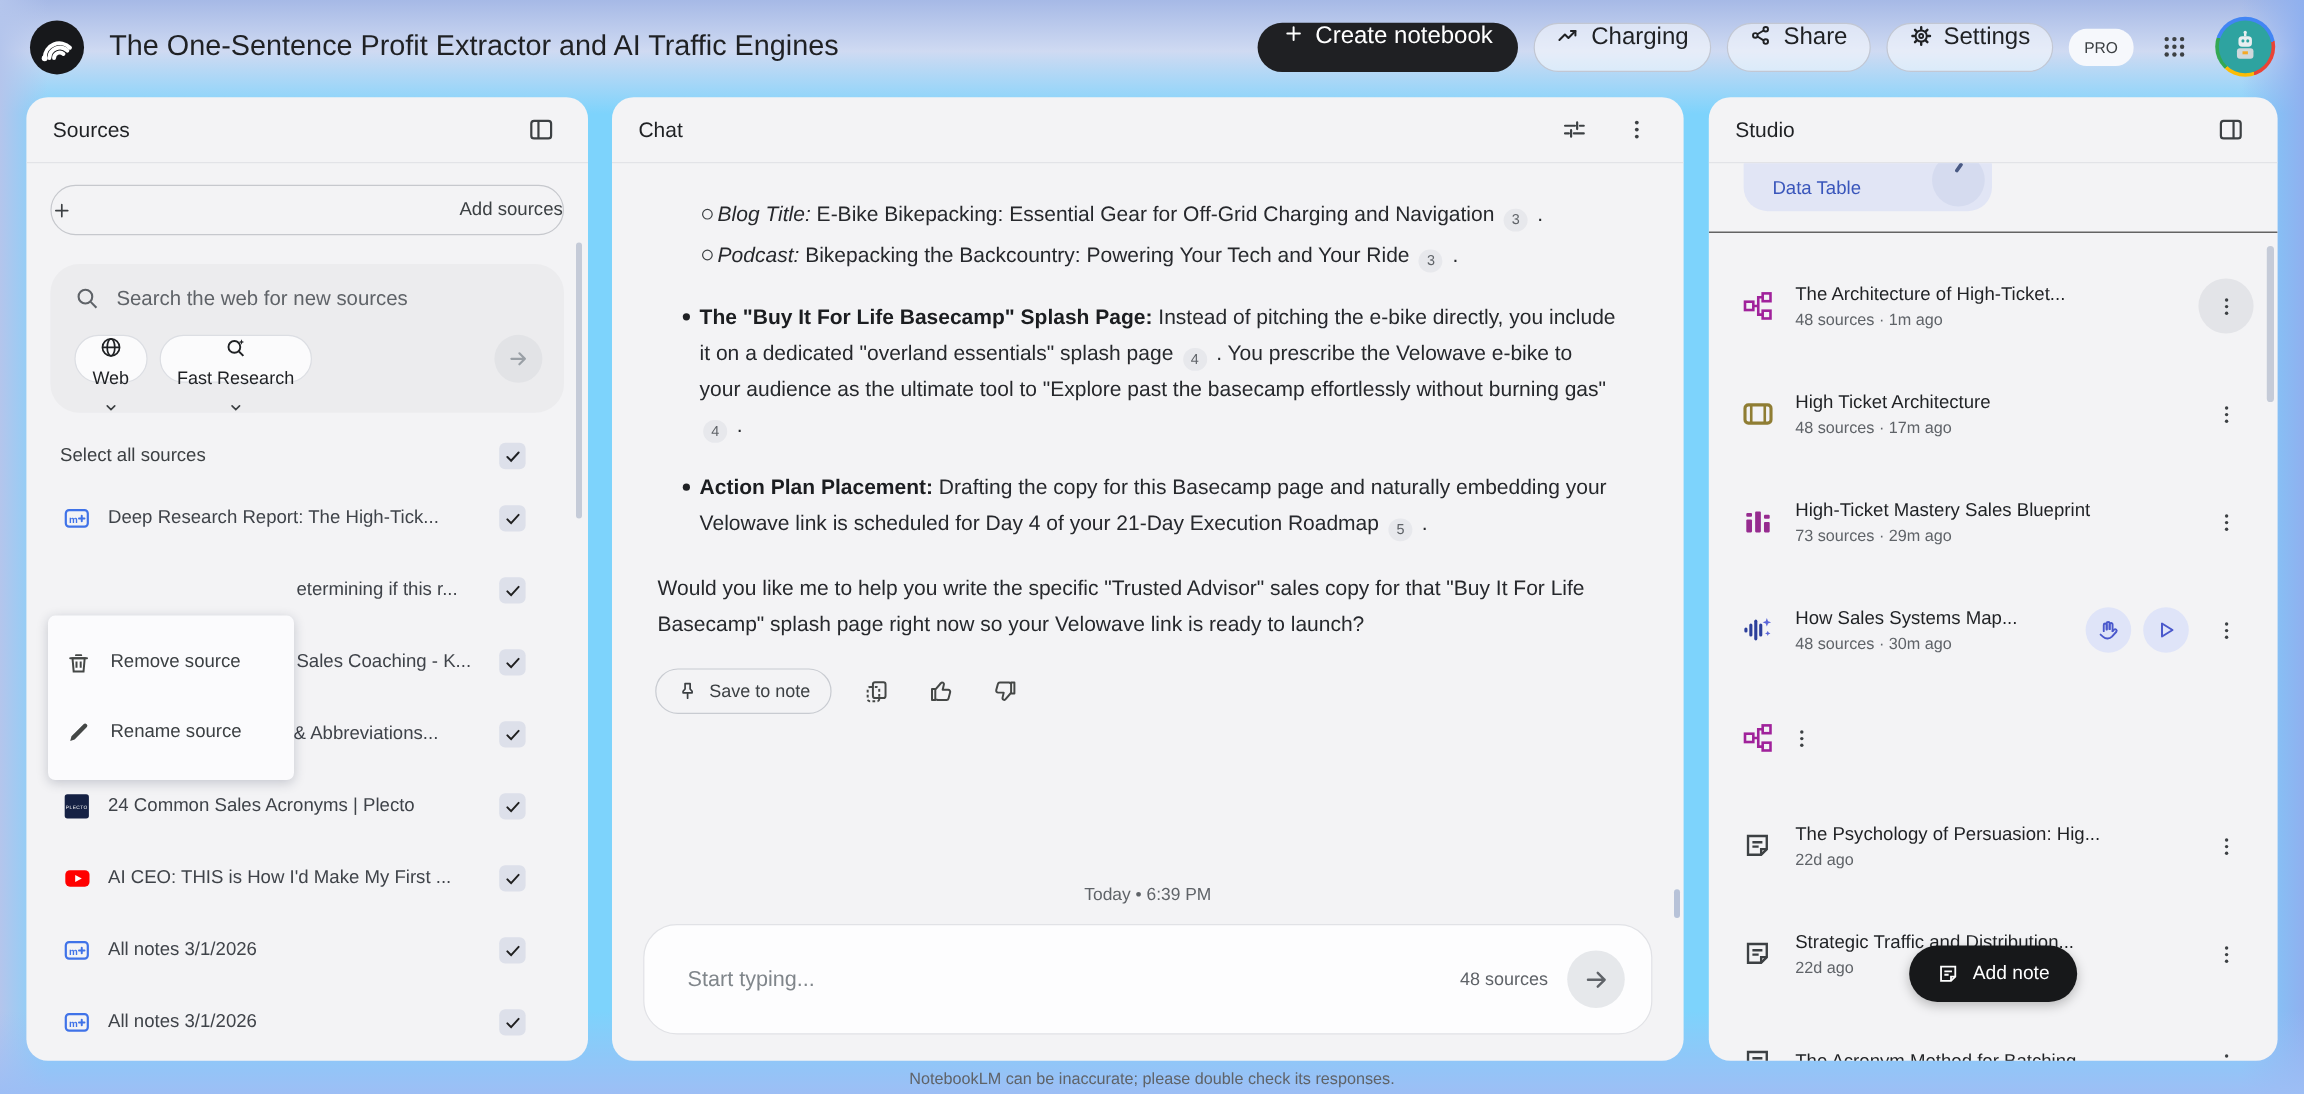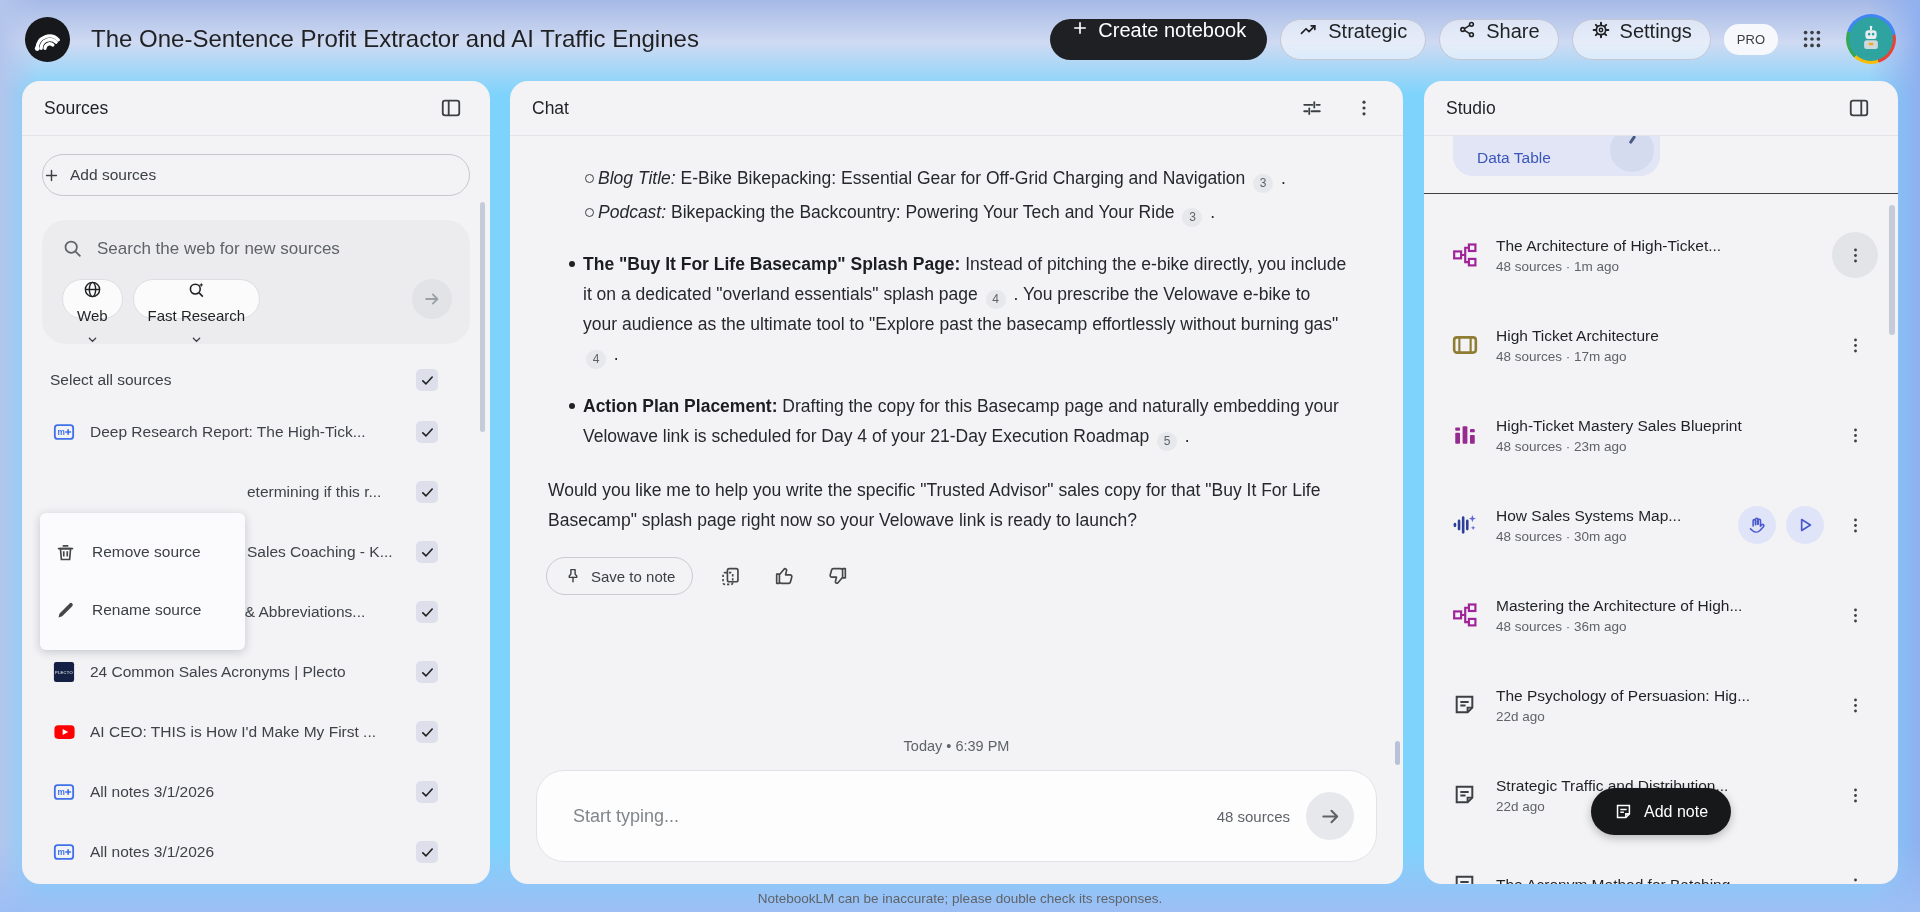--- a/index.html
+++ b/index.html
@@ -30,21 +30,21 @@
   .panel { position:absolute; top:81px; bottom:28px; background:#f3f3f5; border-radius:18px; z-index:2; overflow:hidden; }
   .panel-sources { left:22px; width:468px; }
   .panel-chat { left:510px; width:893px; }
   .panel-studio { left:1424px; width:474px; }
   .panel-header { height:55px; display:flex; align-items:center; justify-content:space-between; padding:0 22px; border-bottom:1px solid #e2e3e7; }
   .panel-title { font-size:17.5px; color:#1f2124; }
   .icon-btn { display:flex; align-items:center; justify-content:center; width:34px; height:34px; cursor:pointer; border-radius:50%; }
 
   
   .src-body { padding:18px 20px 0 20px; position:relative; }
-  .add-sources-btn { height:42px; border:1px solid #c6c8cd; border-radius:21px; display:flex; align-items:center; justify-content:flex-start; gap:10px; font-size:15.5px; color:#3c4043; cursor:pointer; }
+  .add-sources-btn { height:42px; border:1px solid #c6c8cd; border-radius:21px; display:flex; align-items:center; justify-content:space-between; font-size:15.5px; color:#3c4043; cursor:pointer; }
   .search-box { margin-top:24px; background:#ececee; border-radius:24px; height:124px; padding:18px 18px 16px 20px; }
   .search-row { display:flex; align-items:center; gap:14px; }
   .search-ph { font-size:17px; color:#5f6368; }
   .chip-row { margin-top:20px; display:flex; align-items:center; gap:10px; }
   .chip { display:flex; align-items:center; gap:8px; height:40px; padding:0 14px; background:#fbfbfc; border:1px solid #dcdee3; border-radius:20px; font-size:15px; color:#1f2124; cursor:pointer;flex-direction:column; }
   .send-search { margin-left:auto; width:40px; height:40px; border-radius:50%; background:#e2e3e6; display:flex; align-items:center; justify-content:center; cursor:pointer; }
   .select-all { margin-top:14px; height:44px; display:flex; align-items:center; justify-content:space-between; padding:0 0 0 8px; font-size:15.5px; color:#3c4043; }
   .src-list { }
   .src-row { height:60px; display:flex; align-items:center; }
   .src-icon { width:22px; height:22px; flex:0 0 auto; margin-left:11px; }
@@ -129,21 +129,21 @@
           </span>
         <span>Create notebook</span>
       </div>
       <div class="btn btn-pill">
         <span>
             <svg width="20" height="20" viewBox="0 0 24 24" fill="none" stroke="#1f2124" stroke-width="2" stroke-linecap="round" stroke-linejoin="round">
               <path d="M3 16l5.5-5.5 3.5 3.5L19 7"></path>
               <path d="M14.5 7H19v4.5"></path>
             </svg>
           </span>
-        <span>Strategic</span>
+        <span>Charging</span>
       </div>
       <div class="btn btn-pill">
         <span>
             <svg width="19" height="19" viewBox="0 0 24 24" fill="none" stroke="#1f2124" stroke-width="2">
               <circle cx="17" cy="5.5" r="2.4"></circle>
               <circle cx="6" cy="12" r="2.4"></circle>
               <circle cx="17" cy="18.5" r="2.4"></circle>
               <path d="M8.2 10.8l6.5-4M8.2 13.2l6.5 4"></path>
             </svg>
           </span>
@@ -531,21 +531,21 @@
             <svg width="26" height="26" viewBox="0 0 24 24" fill="#962b8f">
               <rect x="3" y="10" width="4.4" height="10" rx="0.8"></rect>
               <rect x="3" y="5" width="4.4" height="3" rx="0.8"></rect>
               <rect x="9.8" y="4" width="4.4" height="16" rx="0.8"></rect>
               <rect x="16.6" y="12" width="4.4" height="8" rx="0.8"></rect>
               <rect x="16.6" y="6.5" width="4.4" height="3" rx="0.8"></rect>
             </svg>
           </span>
           <div class="st-text">
             <div class="st-title">High-Ticket Mastery Sales Blueprint</div>
-            <div class="st-meta">48 sources · 23m ago</div>
+            <div class="st-meta">73 sources · 29m ago</div>
           </div>
           <span class="st-dots">
             <svg width="19" height="19" viewBox="0 0 24 24" fill="#3c4043">
               <circle cx="12" cy="5" r="1.8"></circle>
               <circle cx="12" cy="12" r="1.8"></circle>
               <circle cx="12" cy="19" r="1.8"></circle>
             </svg>
           </span>
         </div>
         <div class="st-row">
@@ -590,24 +590,20 @@
         </div>
         <div class="st-row">
           <span class="st-icon">
             <svg width="26" height="26" viewBox="0 0 24 24" fill="none" stroke="#a0229b" stroke-width="2">
               <rect x="2" y="8.7" width="6.4" height="6.4"></rect>
               <rect x="15.6" y="2.3" width="6" height="6"></rect>
               <rect x="15.6" y="15.6" width="6" height="6"></rect>
               <path d="M8.4 12h3.8M12.2 12V5.3h3.4M12.2 12v6.6h3.4"></path>
             </svg>
           </span>
-          <div class="st-text">
-            <div class="st-title">Mastering the Architecture of High...</div>
-            <div class="st-meta">48 sources · 36m ago</div>
-          </div>
           <span class="st-dots">
             <svg width="19" height="19" viewBox="0 0 24 24" fill="#3c4043">
               <circle cx="12" cy="5" r="1.8"></circle>
               <circle cx="12" cy="12" r="1.8"></circle>
               <circle cx="12" cy="19" r="1.8"></circle>
             </svg>
           </span>
         </div>
         <div class="st-row">
           <span class="st-icon">

